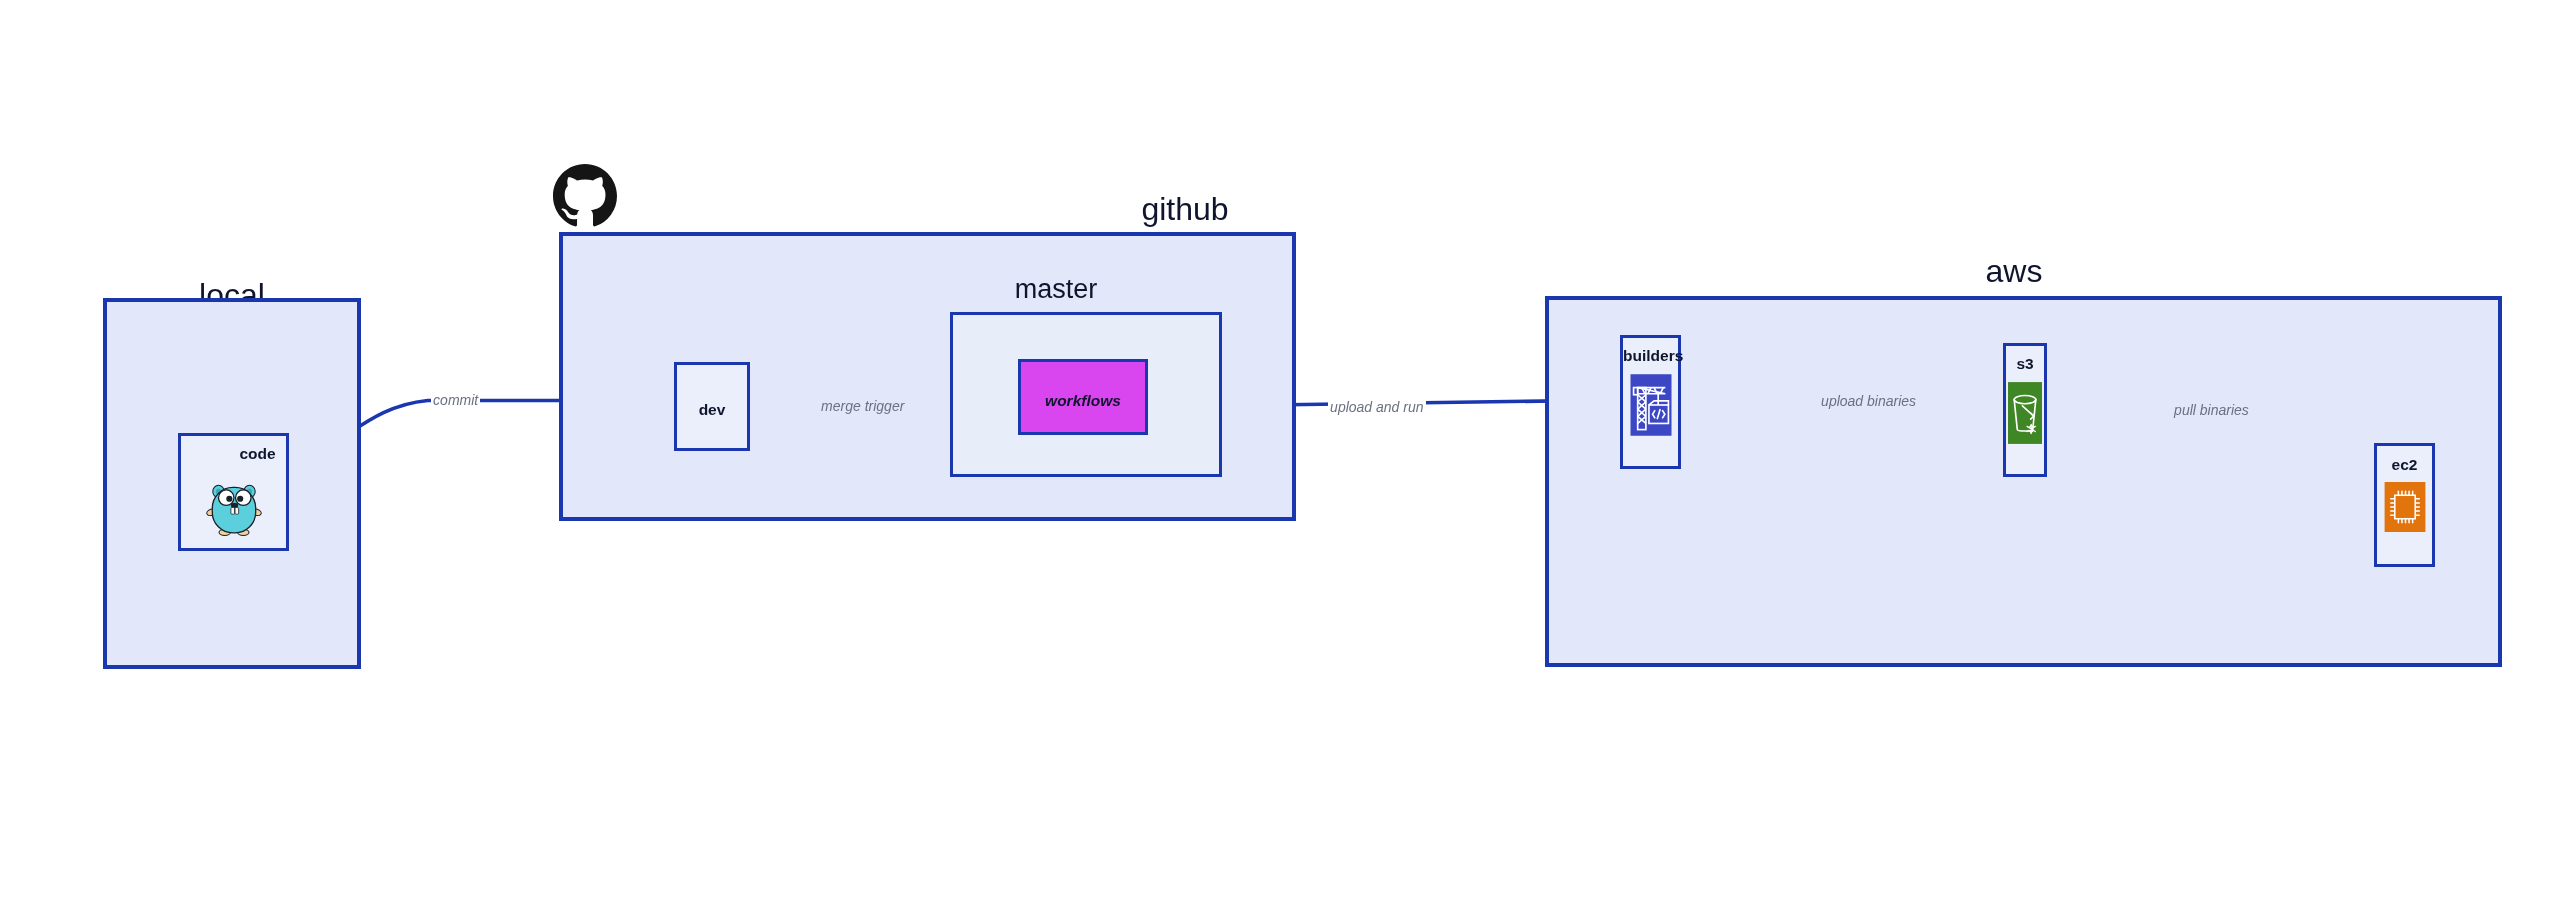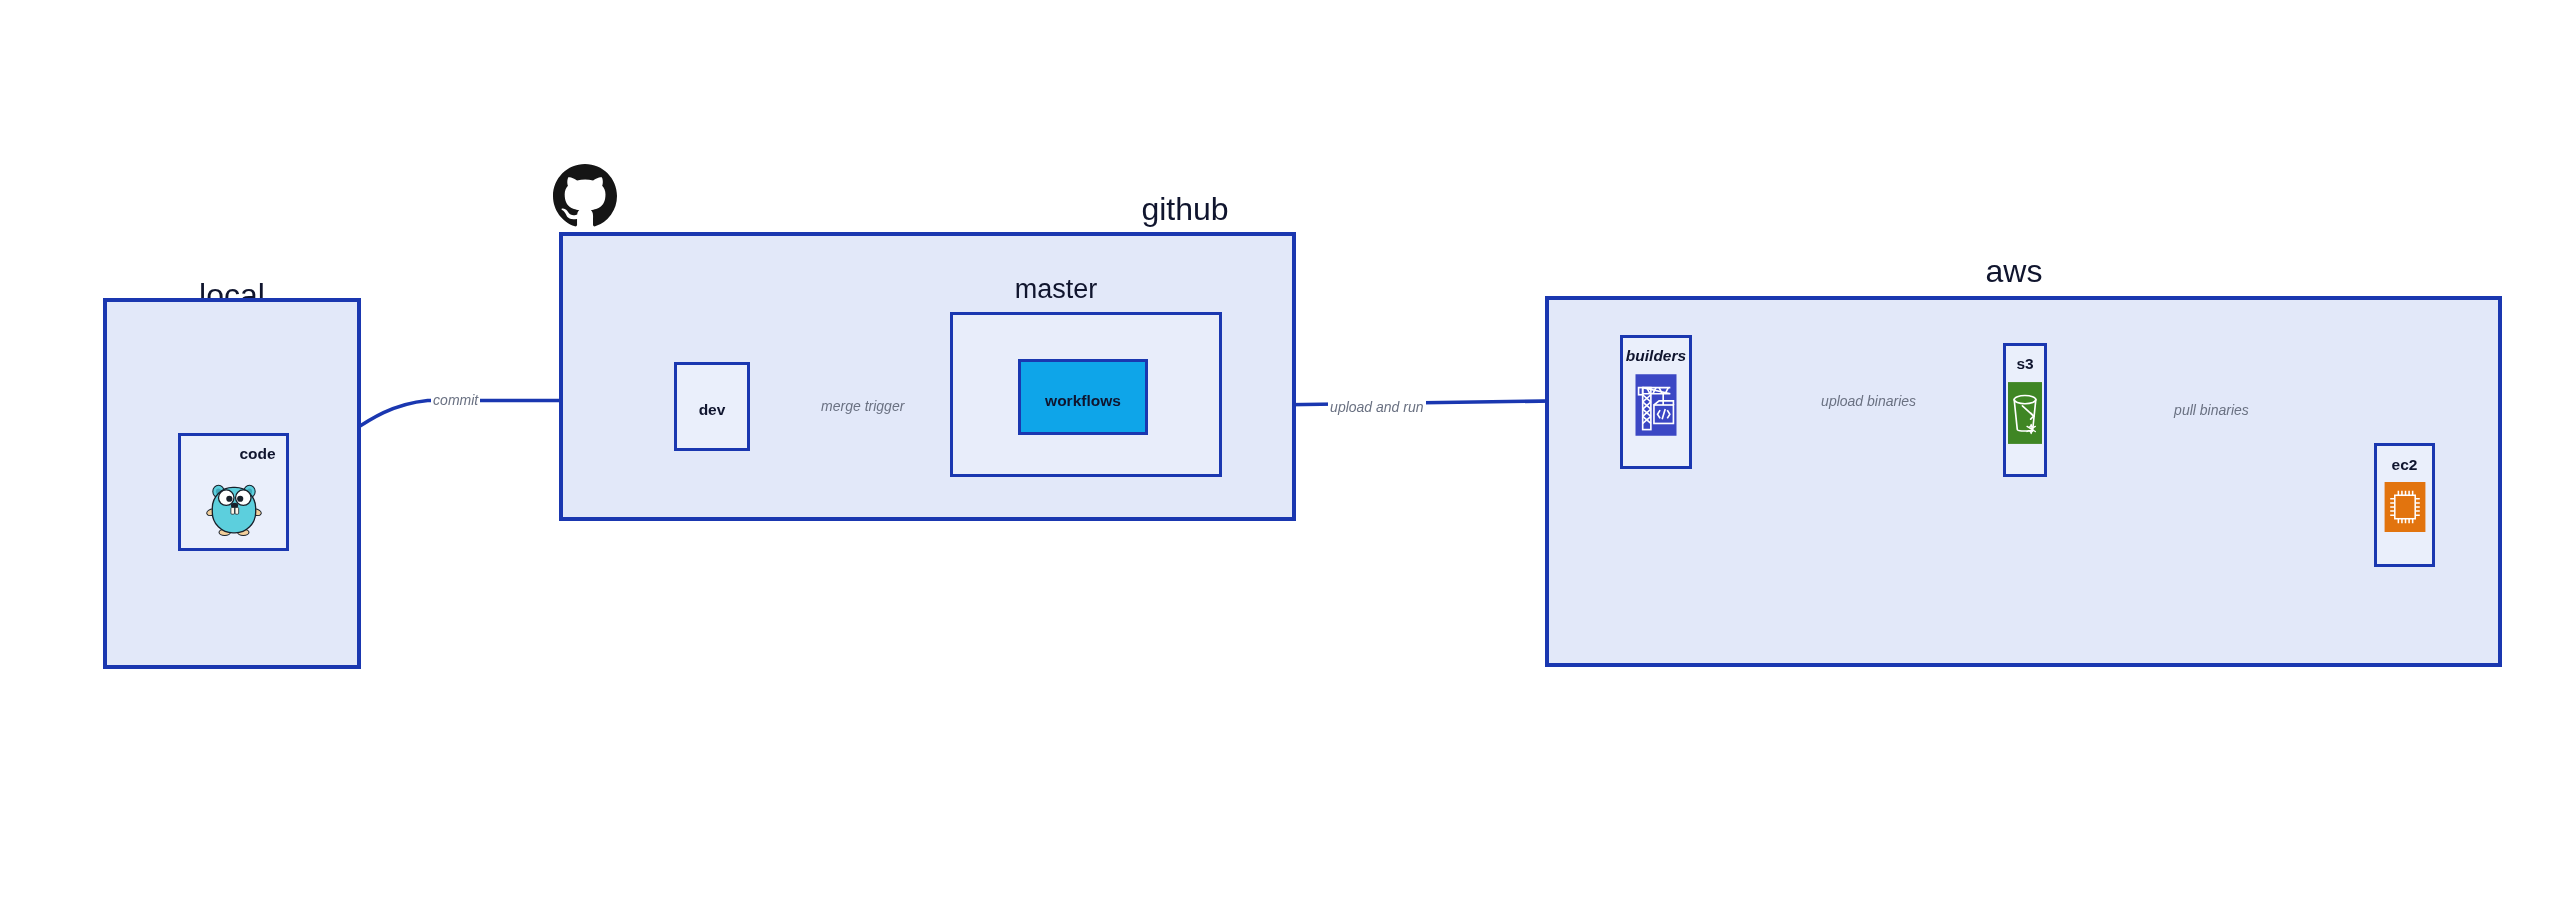--- a/index.html
+++ b/index.html
@@ -43,21 +43,21 @@
     text-align:center;
   }
 
   
   .node{
     position:absolute;
     background:#eaeffb;
     border:3.6px solid #1a37b0;
     box-sizing:border-box;
   }
-  .node.white{background:#0ea5e9;}
+  .node.white{background:#d946ef;font-style:italic;}
   .node-label{
     position:absolute;
     left:0;right:0;
     text-align:center;
     color:#10152e;
     font-weight:bold;
     font-size:15.5px;
     line-height:15.5px;
     white-space:nowrap;
   }
@@ -178,21 +178,21 @@
   </div>
 
   <div class="node white" style="left:1018px;top:359px;width:130px;height:76px;">
     <div class="node-label" style="top:31px;">workflows</div>
   </div>
 
   <div class="group-label" style="left:1911px;top:255px;width:206px;text-align:center;">aws</div>
 
   <div class="group" style="left:1545px;top:296px;width:957px;height:371px;"></div>
 
-  <div class="node" style="left:1620px;top:335px;width:72px;height:134px;font-style:italic;">
+  <div class="node" style="left:1620px;top:335px;width:61px;height:134px;">
     <div class="node-label" style="top:10.3px;">builders</div>
     <div class="node-icon" style="top:36px;width:41px;height:62px;">
       <svg viewBox="0 0 80 120" width="41" height="62" xmlns="http://www.w3.org/2000/svg">
         <rect x="0" y="0" width="80" height="120" fill="#3b47c4"></rect>
         <g fill="none" stroke="#ffffff" stroke-width="3.2">
 
           <rect x="14" y="26" width="16" height="82"></rect>
           <path d="M14 40 L30 54 M30 40 L14 54 M14 54 L30 68 M30 54 L14 68 M14 68 L30 82 M30 68 L14 82 M14 82 L30 96 M30 82 L14 96"></path>
 
           <path d="M14 26 L68 26 M14 38 L68 38 M14 26 L68 38"></path>

